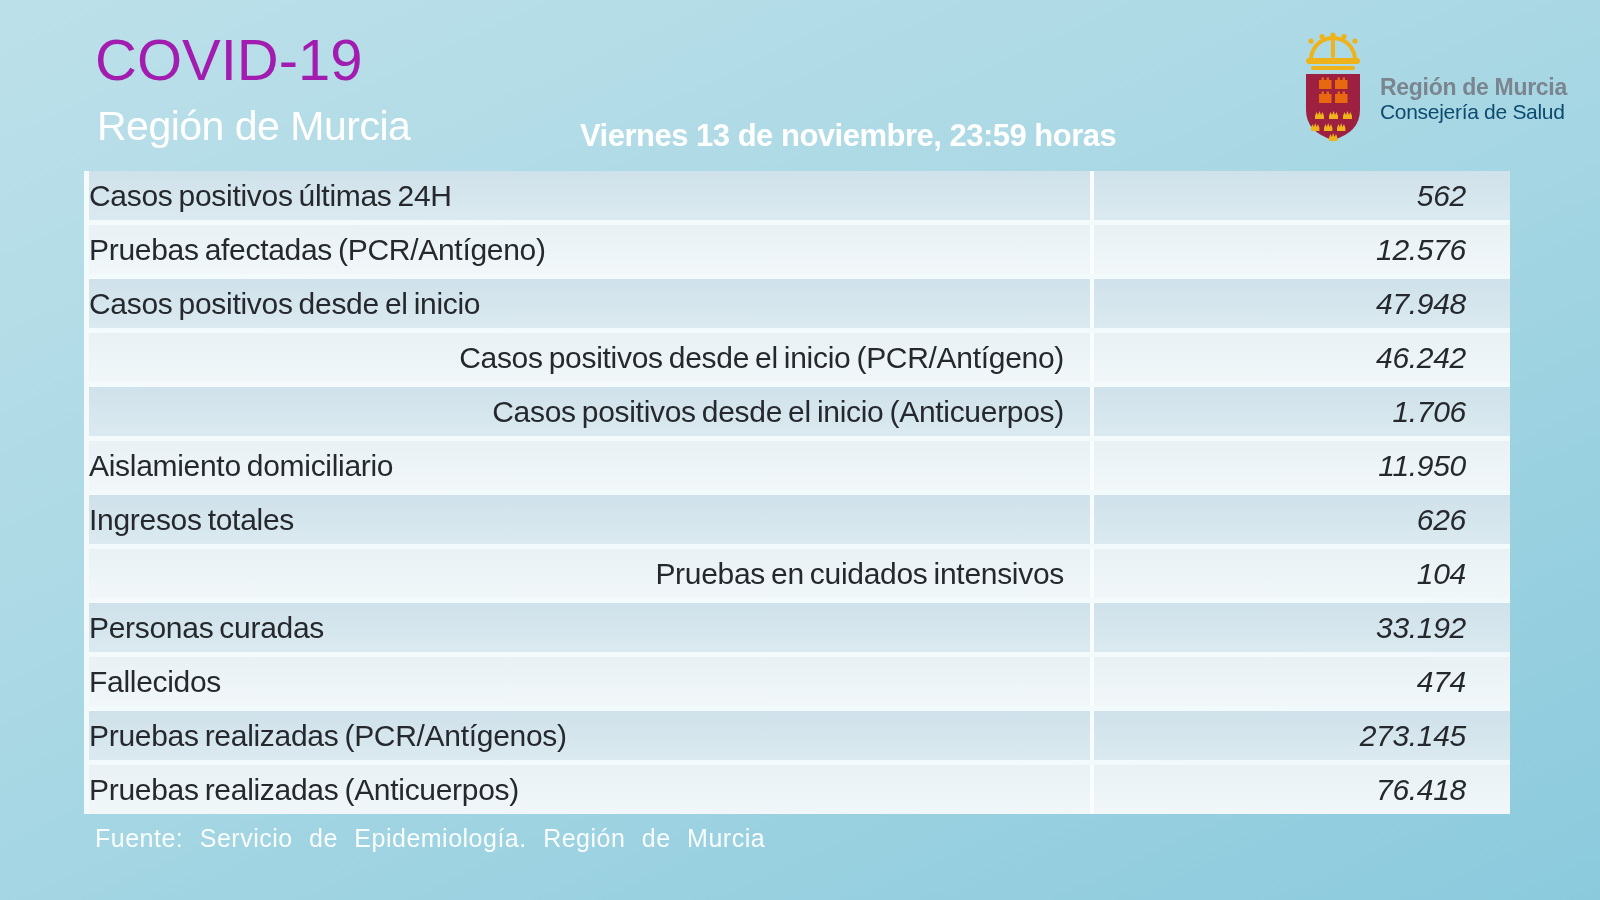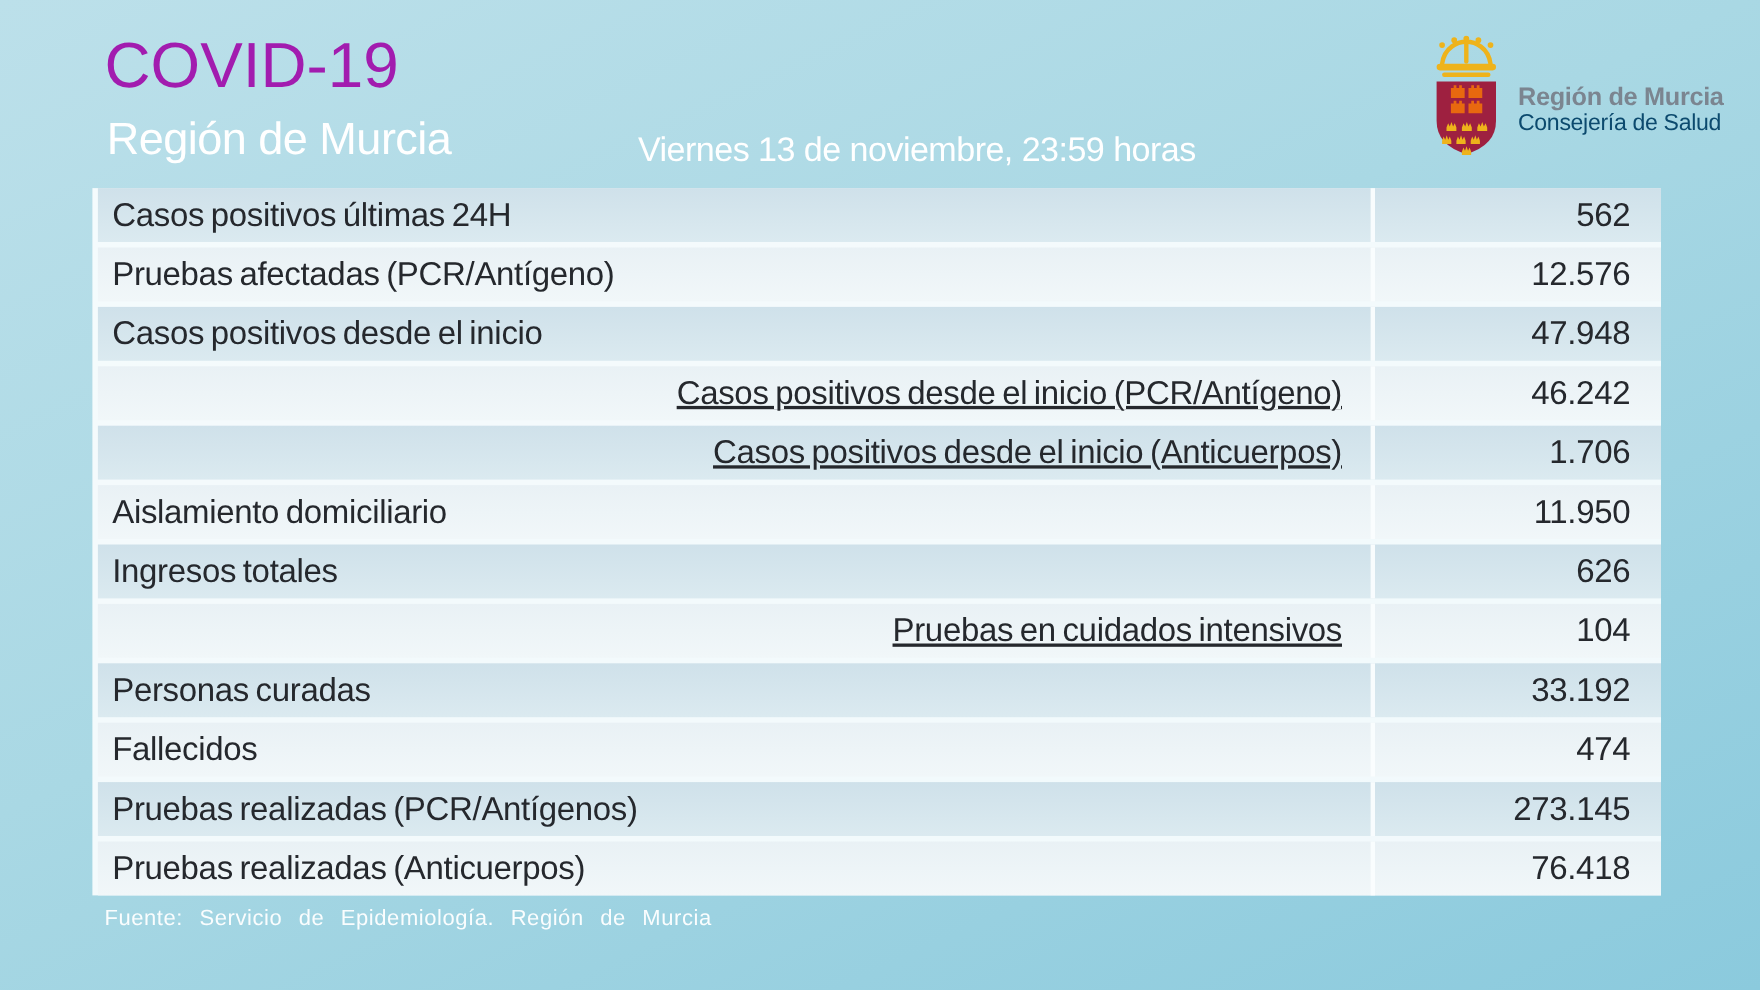--- a/index.html
+++ b/index.html
@@ -15,21 +15,21 @@
   .title{
     position:absolute;left:95px;top:26px;
     font-size:58px;color:#a21caf;letter-spacing:0px;font-weight:400;
   }
   .subtitle{
     position:absolute;left:97px;top:103px;
     font-size:41px;color:#ffffff;font-weight:400;letter-spacing:-0.5px;
   }
   .datetime{
     position:absolute;left:580px;top:118px;
-    font-size:31px;color:#ffffff;font-weight:400;letter-spacing:-0.5px;
+    font-size:31px;color:#ffffff;font-weight:700;letter-spacing:-0.5px;
   }
 
   
   .logo{position:absolute;left:1298px;top:32px;display:flex;align-items:flex-start;}
   .logo svg{display:block;}
   .logo-text{margin-left:12px;margin-top:42px;line-height:1.15;}
   .logo-org{font-size:23px;font-weight:700;color:#7b8590;letter-spacing:-0.3px;}
   .logo-dept{font-size:21px;font-weight:400;color:#0c4a6e;letter-spacing:-0.3px;}
 
   
@@ -40,32 +40,31 @@
   }
   .row{
     display:flex;height:49px;margin-bottom:5px;
   }
   .row:last-child{margin-bottom:0;}
   .row.odd{background:linear-gradient(180deg,#cfe1ea 0%,#dbeaf0 100%);}
   .row.even{background:linear-gradient(180deg,#e9f1f5 0%,#f1f7f9 100%);}
   .cell{display:flex;align-items:center;font-size:30px;color:#25282d;
         letter-spacing:-0.3px;word-spacing:-2px;white-space:nowrap;}
   .cell.label{
-    width:1161px;box-sizing:border-box;
-    padding-left:13px;
+    width:1005px;box-sizing:border-box;
     border-right:4px solid rgba(250,253,254,0.95);
     justify-content:flex-start;
   }
-  .row.indent .cell.label{justify-content:flex-end;padding-right:26px;text-decoration:underline;}
-  .cell.value{flex:1;justify-content:flex-end;padding-right:28px;box-sizing:border-box;}
+  .row.indent .cell.label{justify-content:flex-end;padding-right:26px;}
+  .cell.value{flex:1;justify-content:flex-end;padding-right:44px;box-sizing:border-box;font-style:italic;}
 
   
   .footer{
     position:absolute;left:95px;top:824px;
-    font-size:20px;color:rgba(255,255,255,0.95);
+    font-size:25px;color:rgba(255,255,255,0.95);
     letter-spacing:0.5px;word-spacing:9px;font-weight:400;
   }
 </style>
 </head>
 <body>
 
 <div class="slide">
 
   <div class="title">COVID-19</div>
   <div class="subtitle">Región de Murcia</div>

